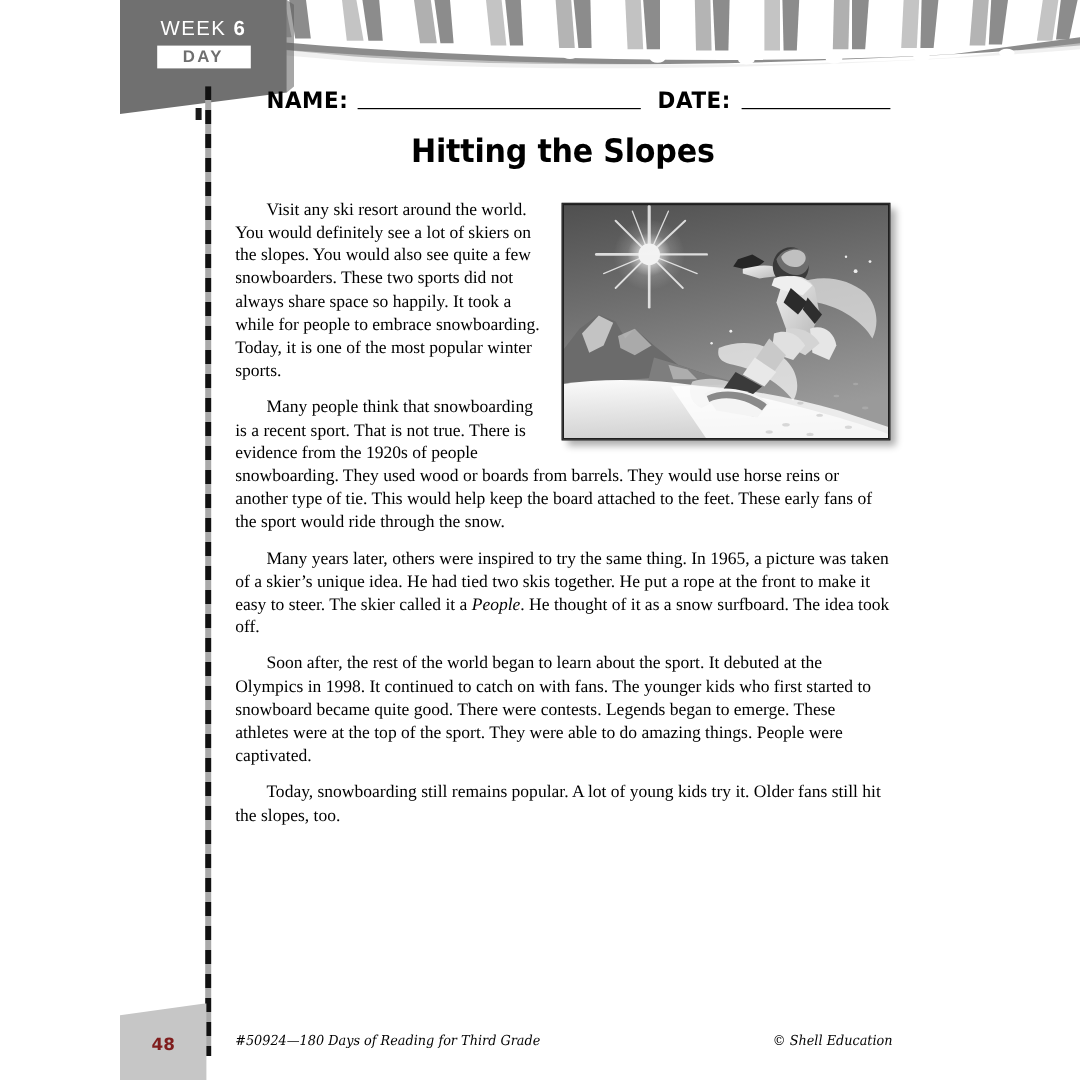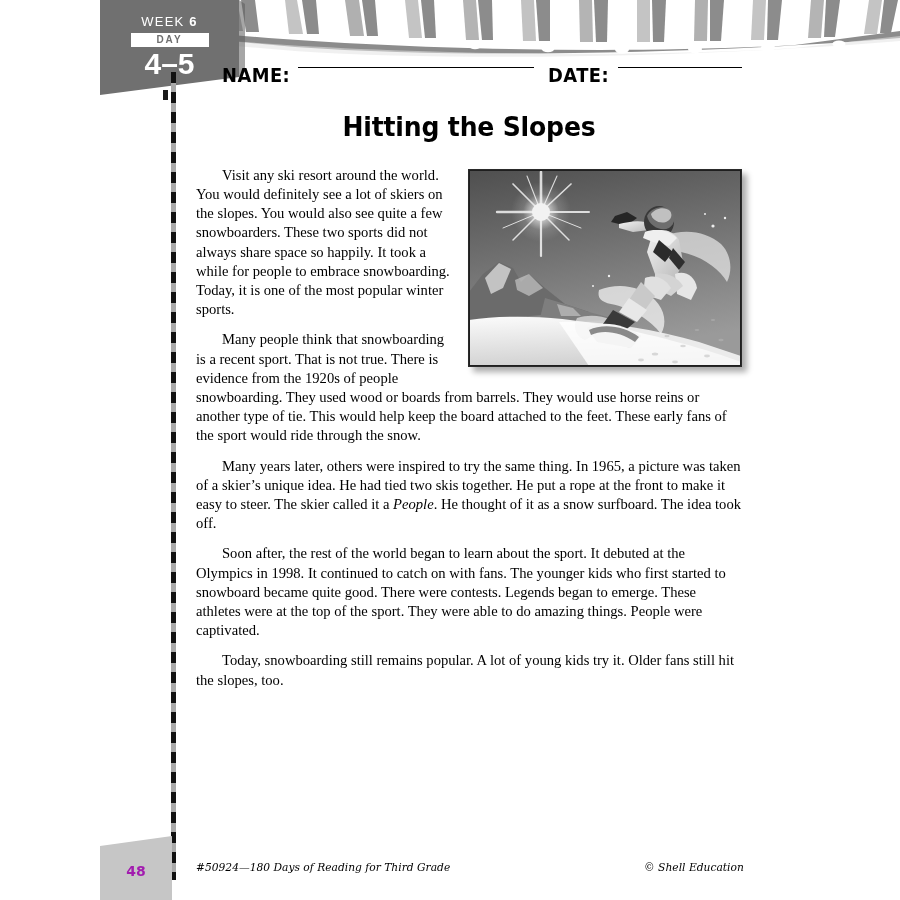--- a/index.html
+++ b/index.html
@@ -43,30 +43,30 @@
   }
   .week-tab-svg { position: absolute; left: 0; top: 0; }
   .week-tab-inner {
     position: absolute;
     left: 0; top: 0;
     width: 139px;
     text-align: center;
     color: #ffffff;
   }
   .week-label {
-    font-size: 13px;
+    font-size: 17px;
     letter-spacing: 1.2px;
     margin-top: 14px;
     font-weight: 400;
   }
   .week-label b { font-weight: 700; }
   .day-box {
     background: #ffffff;
     color: #6f6f6f;
-    font-size: 10px;
+    font-size: 14px;
     font-weight: 700;
     letter-spacing: 2px;
     width: 78px;
     margin: 4px auto 0 auto;
     padding: 1px 0 2px 0;
   }
   .day-range {
     font-size: 30px;
     font-weight: 700;
     letter-spacing: 0px;
@@ -89,21 +89,21 @@
   }
 
   
   .namedate {
     position: absolute;
     left: 222px;
     top: 66px;
     width: 520px;
     height: 28px;
     display: flex;
-    align-items: flex-start;
+    align-items: flex-end;
   }
   .nd-label {
     font-family: "DejaVu Sans", sans-serif;
     font-weight: 700;
     font-size: 19px;
     letter-spacing: 0.5px;
     line-height: 1;
     transform: scaleX(0.94);
     transform-origin: left bottom;
     white-space: nowrap;
@@ -170,21 +170,21 @@
   }
   .footer-block-svg { position: absolute; left: 0; top: 0; }
   .page-num {
     position: absolute;
     left: 0; top: 27px;
     width: 72px;
     text-align: center;
     font-family: "DejaVu Sans", sans-serif;
     font-weight: 700;
     font-size: 14px;
-    color: #a21caf;
+    color: #7f1d1d;
   }
   .footer-text {
     position: absolute;
     top: 860px;
     font-family: "DejaVu Serif", serif;
     font-style: italic;
     font-size: 11.5px;
     color: #000000;
     white-space: nowrap;
     transform: scaleX(0.93);
@@ -256,21 +256,20 @@
     <svg class="week-tab-svg" width="145" height="100" viewBox="0 0 145 100">
       <polygon points="0,0 139,0 139,77 0,95" fill="#707070"></polygon>
       <polygon points="139,0 139,77 145,72 145,4" fill="#5c5c5c" opacity="0.55"></polygon>
       <rect x="63" y="90" width="5" height="12" fill="#1a1a1a"></rect>
     </svg>
     <div class="week-tab-inner">
       <div class="week-label">
         <span>WEEK </span><b>6</b>
       </div>
       <div class="day-box">DAY</div>
-      <div class="day-range">4–5</div>
     </div>
   </div>
 
   <div class="dash-rule"></div>
 
   <div class="namedate">
     <span class="nd-label">NAME:</span>
     <span class="nd-rule name-rule"></span>
     <span class="nd-label">DATE:</span>
     <span class="nd-rule date-rule"></span>

